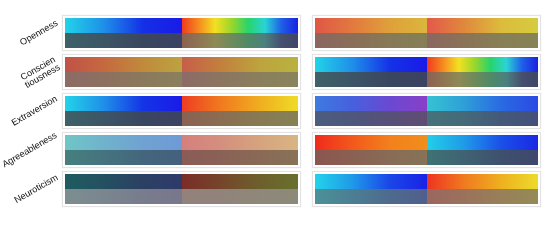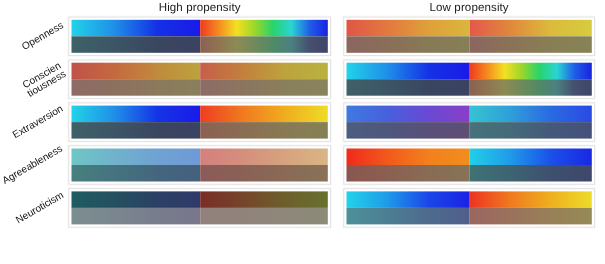--- a/index.html
+++ b/index.html
@@ -83,22 +83,20 @@
   .r1{ top:54px;  height:36px; }
   .r2{ top:93px;  height:36px; }
   .r3{ top:132px; height:36px; }
   .r4{ top:171px; height:36px; }
 </style>
 </head>
 <body>
 
 <div id="figure">
 
-  <div class="col-header" id="hdr-high">High propensity</div>
-  <div class="col-header" id="hdr-low">Low propensity</div>
 
   <div class="row-label r0">
     <span class="txt">Openness</span>
   </div>
   <div class="row-label r1">
     <span class="txt">Conscien
 tiousness</span>
   </div>
   <div class="row-label r2">
     <span class="txt">Extraversion</span>

